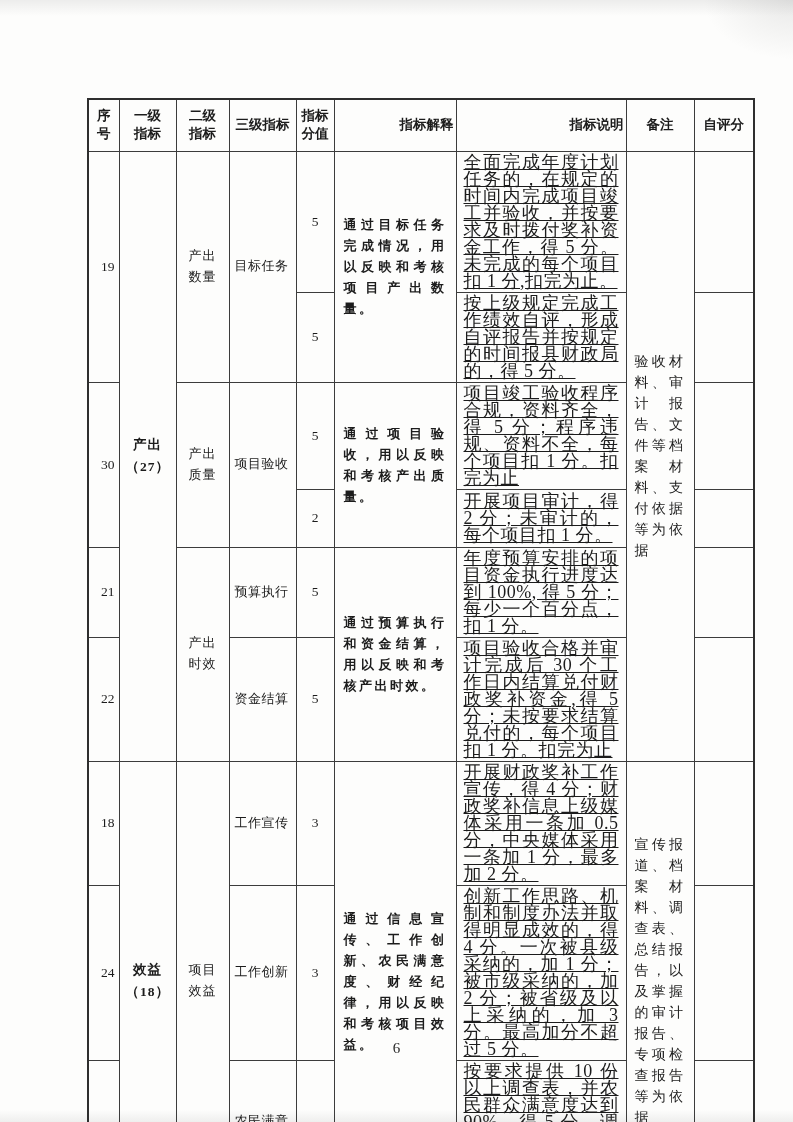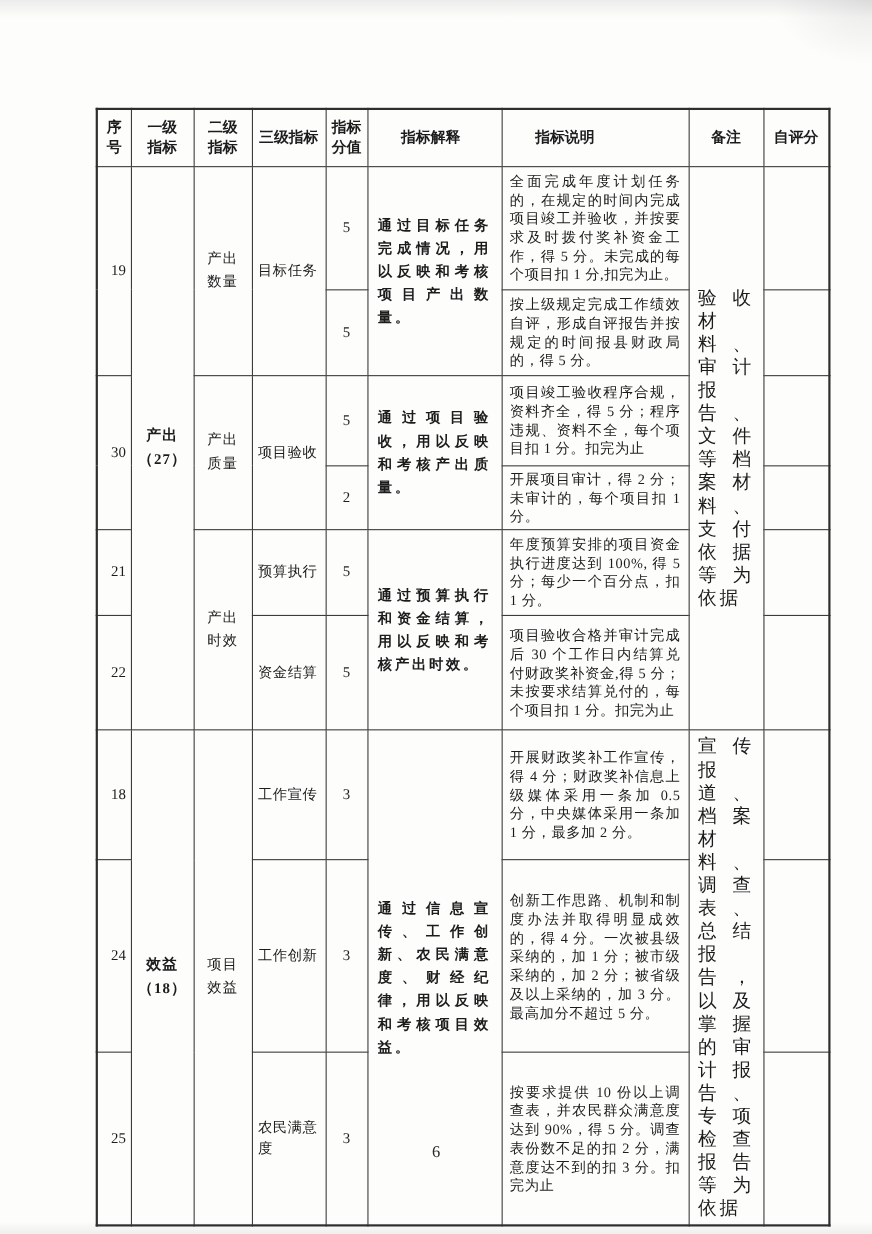--- a/index.html
+++ b/index.html
@@ -36,42 +36,42 @@
     font-size:13px;
   }
   .score-table th {
     font-weight:bold;
     text-align:center;
     white-space:pre-line;
     line-height:1.35;
     font-size:13.5px;
     padding:4px 2px;
   }
-  th.th-left { text-align:left; padding-left:30px; }
+  th.th-left { text-align:right; padding-left:7px; }
   td.num-cell { text-align:right; font-size:13.5px; }
   td.l1-cell {
     text-align:center; font-weight:bold; white-space:pre-line;
     line-height:1.6; letter-spacing:1px; font-size:13.5px; padding:2px 6px;
   }
   td.l2-cell {
     text-align:center; white-space:pre-line; line-height:1.6;
     letter-spacing:1px; padding:2px 8px;
   }
   td.l3-cell { text-align:left; line-height:1.45; padding:2px 5px; letter-spacing:0.5px; }
   td.score-cell { text-align:center; font-size:13.5px; }
   td.explain-cell {
     text-align:justify; font-size:13px; line-height:21px;
     letter-spacing:2.5px; padding:4px 9px;font-weight:bold;
   }
   td.desc-cell {
-    text-align:justify; font-size:13px; line-height:17px;
-    letter-spacing:0.5px; padding:2px 7px;
+    text-align:justify; font-size:18px; line-height:17px;
+    letter-spacing:0.5px; padding:2px 7px;text-decoration:underline;
   }
   td.remark-cell {
-    text-align:justify; font-size:17px; line-height:21px;
+    text-align:justify; font-size:14px; line-height:21px;
     letter-spacing:2.5px; padding:4px 8px;
   }
   td.self-cell { background:transparent; }
   .page-number {
     position:absolute; top:1040px; left:0; width:100%;
     text-align:center; font-size:15px; color:#2a2a2a;
   }
 </style>
 </head>
 <body>

